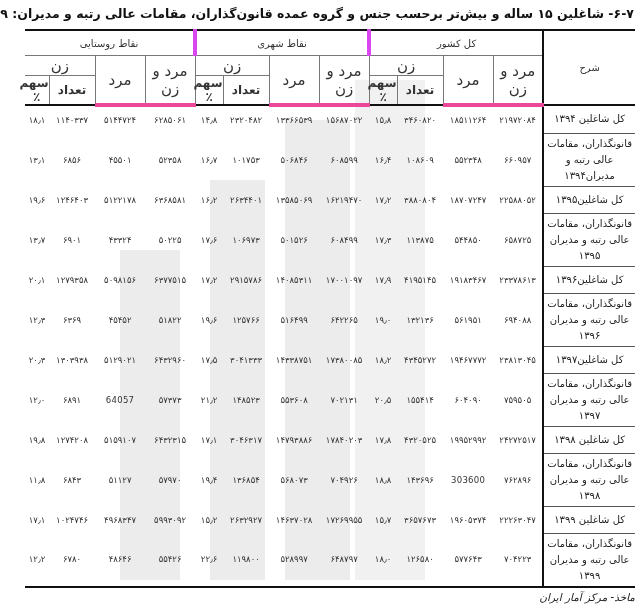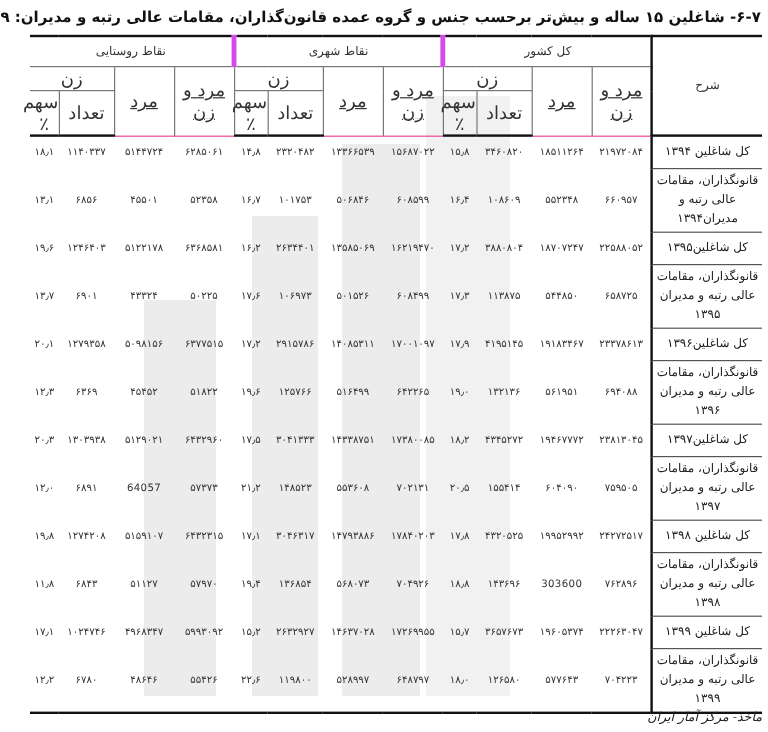--- a/index.html
+++ b/index.html
@@ -7,27 +7,27 @@
          font-family:"DejaVu Sans", sans-serif; color:#222; }
   .watermark { position:absolute; left:60px; top:60px; width:520px; height:520px; pointer-events:none; }
   .wm-bar { position:absolute; background:#ececec; }
   .title { position:absolute; top:6px; right:6px; left:20px; direction:rtl; text-align:right;
            font-family:"DejaVu Sans", sans-serif; font-weight:bold; font-size:12.5px; color:#111; white-space:nowrap; }
   table.main { position:absolute; left:25px; top:29px; width:610px; border-collapse:collapse; direction:rtl;
                table-layout:fixed; font-size:9.5px; }
   table.main th, table.main td { padding:0; text-align:center; vertical-align:middle; }
   thead tr.h1 th { height:24px; border-top:2px solid #111; font-weight:normal; color:#333; font-size:10px; }
   thead tr.h2 th { height:19px; font-weight:normal; color:#333; font-size:15px; }
-  thead tr.h3 th { height:18px; font-weight:normal; color:#333; font-size:15px; }
+  thead tr.h3 th { height:18px; font-weight:bold; color:#333; font-size:12px; }
   th.grp { border-bottom:1px solid #777; }
   th.grp-border { border-left:4px solid #d946ef; }
   th.sub { border-bottom:1px solid #777; }
   th.vline { border-left:1px solid #777; }
   thead tr.h3 th { border-bottom:2px solid #111; }
-  thead tr.h2 th.rowspan2 { border-bottom:1px solid #ec4899;text-decoration:underline; }
+  thead tr.h2 th.rowspan2 { border-bottom:4px solid #ec4899; }
   th.desc { border-left:2px solid #111; border-bottom:2px solid #111; font-size:11px; color:#333; }
   td.desc { border-left:2px solid #111; border-bottom:1px solid #555; font-size:10px; color:#222;
             line-height:16px; padding:2px 4px; }
   tbody td.num { font-family:"DejaVu Sans", sans-serif; font-size:8.5px; color:#333; letter-spacing:0.3px; }
   tr.total td { height:26px; }
   tr.leg td { height:52px; }
   tbody tr:last-child td { border-bottom:2px solid #111; }
   tbody tr:last-child td.desc { border-bottom:2px solid #111; }
   .source { position:absolute; right:5px; top:591px; direction:rtl; font-style:italic;
             font-size:10.5px; color:#222; font-family:"DejaVu Serif", serif; }

